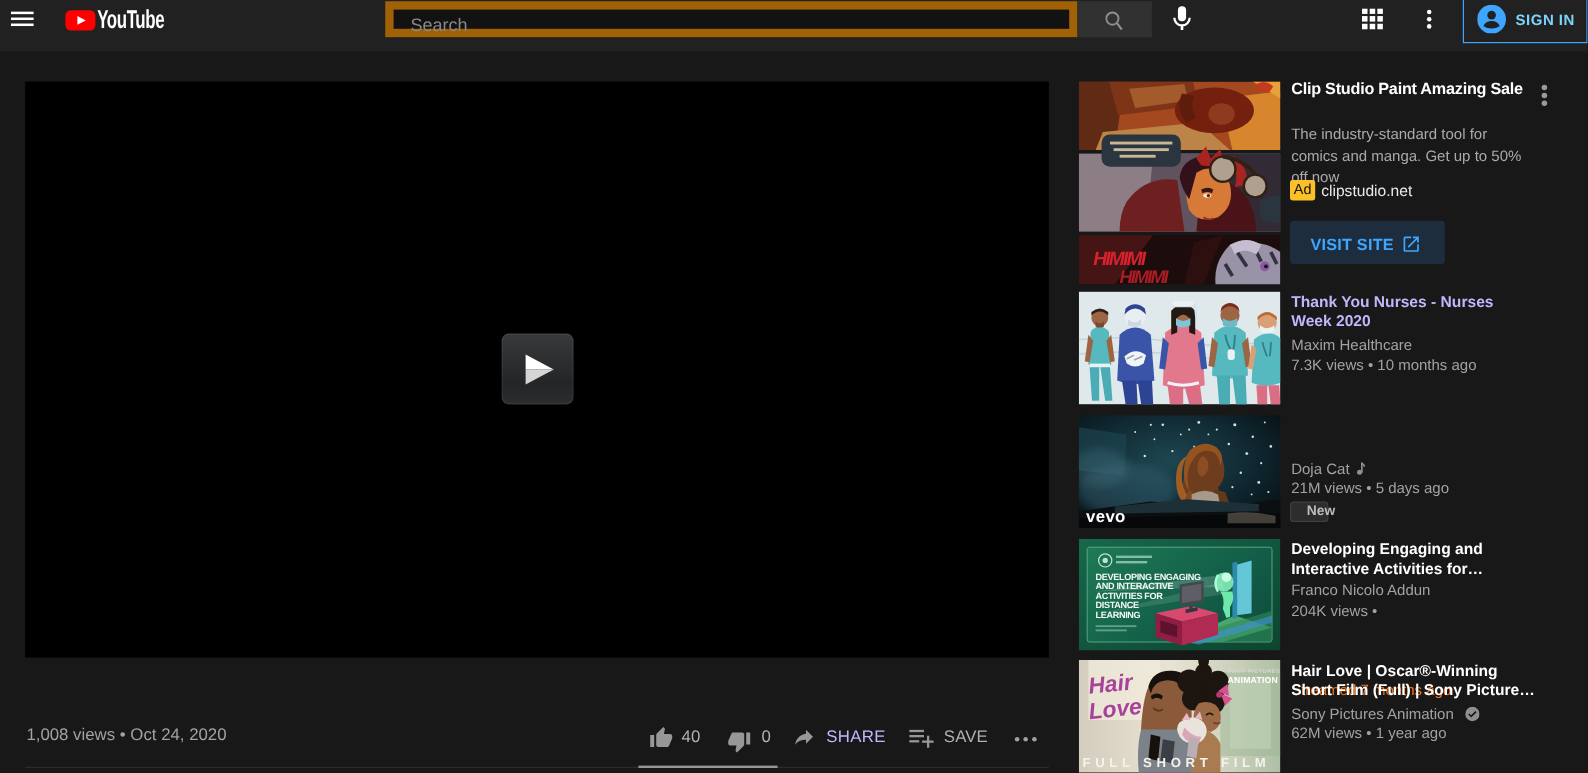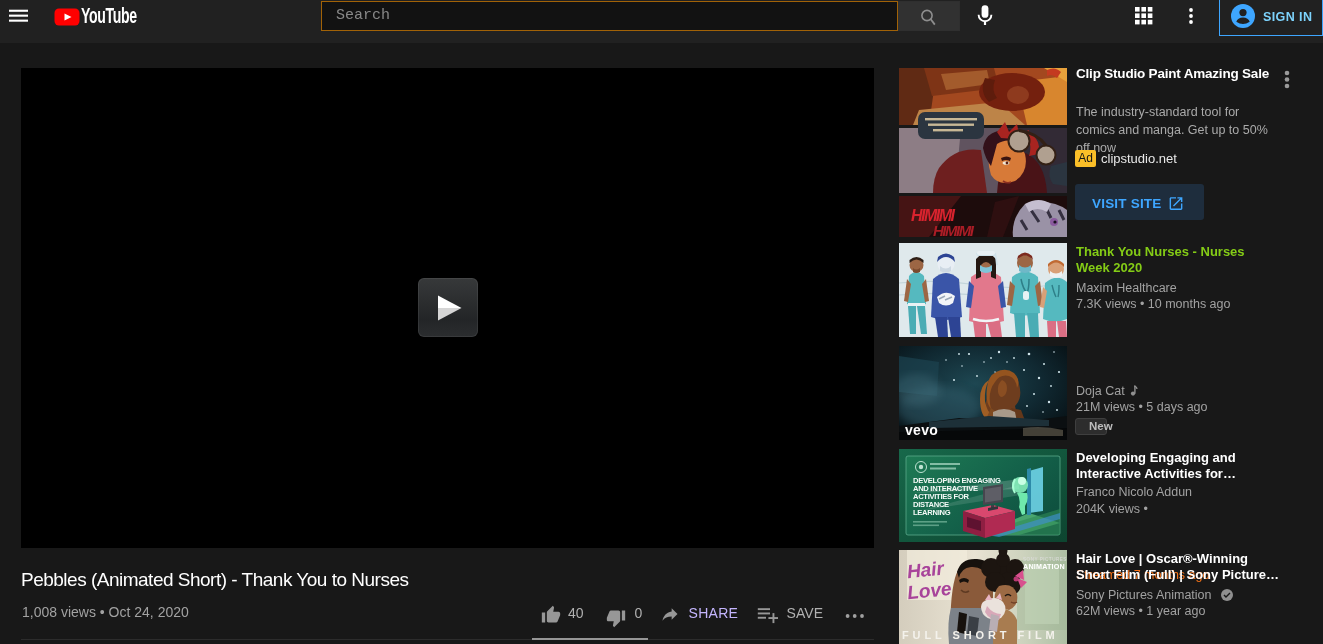--- a/index.html
+++ b/index.html
@@ -19,21 +19,21 @@
       <rect x="0" y="5.6" width="19" height="2.1" fill="#fff"></rect>
       <rect x="0" y="10.6" width="19" height="2.1" fill="#fff"></rect>
     </svg>
 
     <svg class="abs" style="left:54px;top:7.5px" width="26" height="18" viewBox="0 0 26 18">
       <rect x="0.5" y="0.5" width="25" height="17" rx="4.5" fill="#f00"></rect>
       <path d="M10.5 5.4 L17.5 9 L10.5 12.6 Z" fill="#fff"></path>
     </svg>
     <div class="abs" style="left:81px;top:0px;height:32px;line-height:33px;color:#fff;font-size:21.5px;font-weight:bold;letter-spacing:-0.5px;transform:scaleX(0.655);transform-origin:0 0;">YouTube</div>
 
-    <div class="abs" style="left:321px;top:1px;width:577px;height:30px;background:#121212;border:1px solid #a16207;font-family:Liberation Mono, monospace;">
+    <div class="abs" style="left:321px;top:1px;width:577px;height:30px;background:#121212;border:7px solid #a16207;">
       <div class="abs" style="left:14px;top:0;height:28px;line-height:27px;font-size:15px;color:#888;">Search</div>
     </div>
     <div class="abs" style="left:898px;top:1px;width:62px;height:30px;background:#313131;border:1px solid #2f2f2f;">
       <svg class="abs" style="left:22px;top:6px" width="17" height="18" viewBox="0 0 17 18">
         <circle cx="6" cy="7.5" r="5.1" fill="none" stroke="#8e8e8e" stroke-width="1.6"></circle>
         <line x1="9.8" y1="11.3" x2="13.8" y2="16.6" stroke="#8e8e8e" stroke-width="1.8"></line>
       </svg>
     </div>
 
     <svg class="abs" style="left:977px;top:4px" width="16" height="22" viewBox="0 0 16 22">
@@ -71,21 +71,20 @@
     <div class="abs" style="left:1263px;top:9.5px;font-size:12.5px;font-weight:bold;color:#7dd3fc;letter-spacing:0.4px;">SIGN IN</div>
   </div>
 
   <div class="abs" style="left:21px;top:68px;width:853px;height:480px;background:#000;"></div>
   <div class="abs" style="left:418px;top:278px;width:60px;height:59px;border-radius:6px;background:linear-gradient(#37393a,#232527 70%,#2b2d2f);box-shadow:inset 0 0 0 1px rgba(255,255,255,0.07);"></div>
   <svg class="abs" style="left:418px;top:278px" width="60" height="59" viewBox="0 0 60 59">
     <path d="M20 17.5 L20 30 L43.5 30 Z" fill="#ffffff"></path>
     <path d="M20 30 L20 42.5 L43.5 30 Z" fill="#d5d5d5"></path>
   </svg>
 
-  <div class="abs" style="left:21px;top:569.5px;font-size:19px;line-height:20px;color:#fff;letter-spacing:-0.5px;">Pebbles (Animated Short) - Thank You to Nurses</div>
   <div class="abs" style="left:22px;top:605px;font-size:14px;line-height:14.5px;color:#a2a2a2;">1,008 views • Oct 24, 2020</div>
 
   <svg class="abs" style="left:540px;top:605px" width="22" height="20" viewBox="0 0 24 24">
     <path fill="#979797" d="M1 21h4V9H1v12zm22-11c0-1.1-.9-2-2-2h-6.31l.95-4.57.03-.32c0-.41-.17-.79-.44-1.06L14.17 1 7.58 7.59C7.22 7.95 7 8.45 7 9v10c0 1.1.9 2 2 2h9c.83 0 1.54-.5 1.84-1.22l3.02-7.05c.09-.23.14-.47.14-.73v-2z"></path>
   </svg>
   <div class="abs" style="left:568px;top:605.5px;font-size:14px;line-height:14px;color:#b0b0b0;">40</div>
   <svg class="abs" style="left:605px;top:608px" width="22" height="20" viewBox="0 0 24 24">
     <path fill="#979797" d="M15 3H6c-.83 0-1.54.5-1.84 1.22l-3.02 7.05c-.09.23-.14.47-.14.73v2c0 1.1.9 2 2 2h6.31l-.95 4.57-.03.32c0 .41.17.79.44 1.06L9.83 23l6.59-6.59c.36-.36.58-.86.58-1.41V5c0-1.1-.9-2-2-2zm4 0v12h4V3h-4z"></path>
   </svg>
   <div class="abs" style="left:634.5px;top:605.5px;font-size:14px;line-height:14px;color:#b0b0b0;">0</div>
@@ -245,21 +244,21 @@
       <circle cx="157" cy="26" r="8" fill="#d9a077"></circle>
       <path d="M149 24 q8 -9 16 0 l0 -3 q-8 -8 -16 0 Z" fill="#c06a33"></path>
       <path d="M151 28 q6 5 12 0 l0 5 q-6 4 -12 0 Z" fill="#eef2f4"></path>
       <path d="M153 42 q2 8 4 12 M160 42 q0 8 -1 12" stroke="#2e7f88" stroke-width="1.4" fill="none"></path>
       <path d="M148 78 l9 0 0 16 -8 0 Z" fill="#db6e84"></path>
       <path d="M158 78 l9 0 1 16 -8 0 Z" fill="#db6e84"></path>
       <path d="M144 44 l-3 20 4 1 3 -17 Z" fill="#d9a077"></path>
     </g>
   </svg>
   </div>
-  <div class="abs" style="left:1076px;top:244px;font-size:13px;line-height:15.7px;font-weight:bold;color:#84cc16;">Thank You Nurses - Nurses<br>Week 2020</div>
+  <div class="abs" style="left:1076px;top:244px;font-size:13px;line-height:15.7px;font-weight:bold;color:#c4b5fd;">Thank You Nurses - Nurses<br>Week 2020</div>
   <div class="abs" style="left:1076px;top:280px;font-size:12.5px;line-height:16px;color:#a2a2a2;">Maxim Healthcare</div>
   <div class="abs" style="left:1076px;top:296px;font-size:12.5px;line-height:16px;color:#a2a2a2;">7.3K views • 10 months ago</div>
 
   <div id="thumb2" class="abs" style="left:899px;top:346px;width:168px;height:94px;">
   <svg width="168" height="94" viewBox="0 0 168 94">
     <defs>
       <radialGradient id="dj" cx="45%" cy="40%" r="75%">
         <stop offset="0%" stop-color="#1e4752"></stop>
             <stop offset="55%" stop-color="#102831"></stop>
             <stop offset="100%" stop-color="#060d10"></stop>

